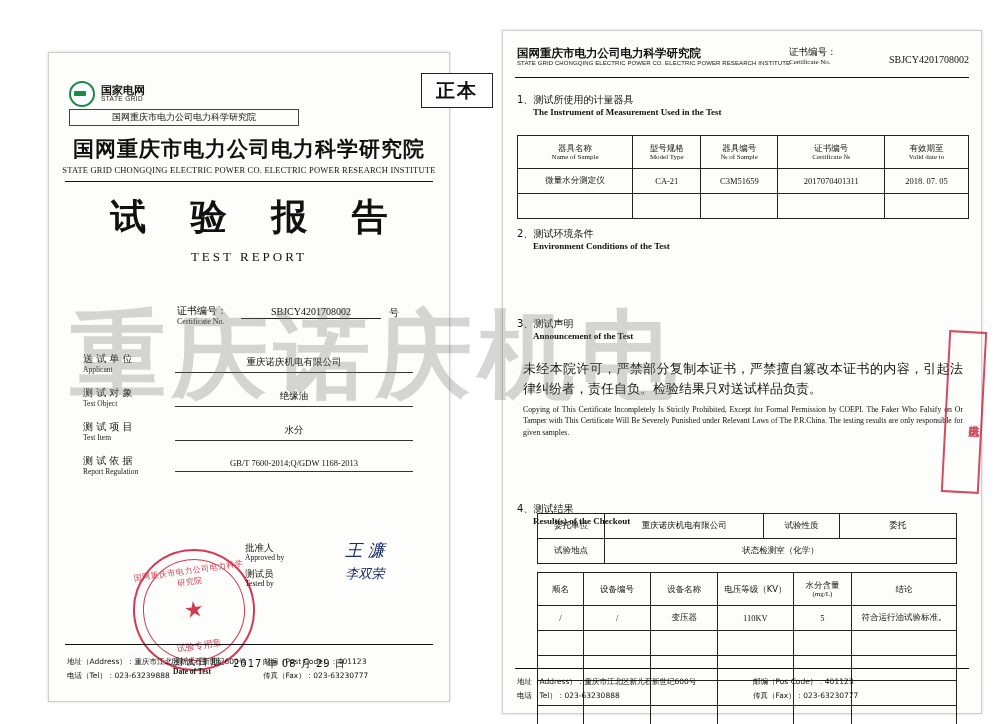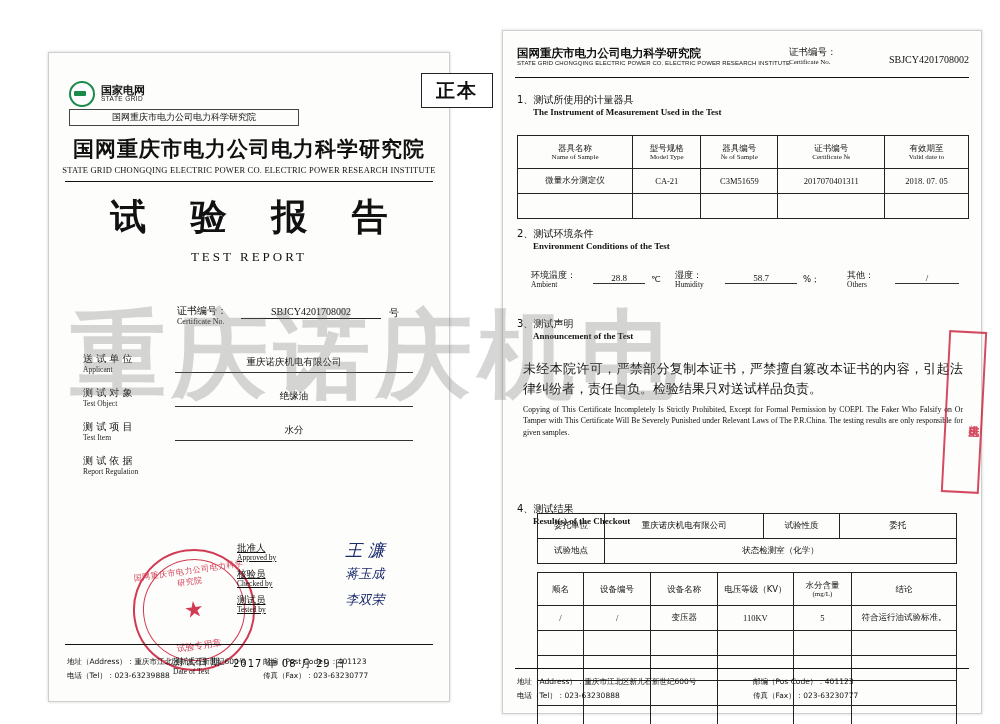--- a/index.html
+++ b/index.html
@@ -82,21 +82,21 @@
   .fl .en{font-size:7.5px;font-family:"Liberation Serif", serif;color:#222;}
   .fv{
     position:absolute;left:92px;right:0;top:3px;text-align:center;
     font-size:9.5px;border-bottom:1px solid #333;padding-bottom:3px;
     font-family:"DejaVu Sans", sans-serif;
   }
   .fv.small{font-size:8.5px;font-family:"Liberation Serif", serif;}
 
   .sign{position:absolute;left:180px;top:490px;width:210px;}
   .srow{position:relative;height:26px;}
-  .sl{position:absolute;left:8px;top:0;font-size:9.5px;line-height:1.15;font-family:"DejaVu Sans", sans-serif;text-decoration:underline;}
+  .sl{position:absolute;left:16px;top:0;font-size:9.5px;line-height:1.15;font-family:"DejaVu Sans", sans-serif;}
   .sl .en{font-size:7.5px;font-family:"Liberation Serif", serif;}
   .sv{
     position:absolute;left:76px;top:-4px;width:120px;text-align:center;
     font-family:"DejaVu Serif", serif;font-size:17px;color:#1a2a6e;
     font-style:italic;
   }
   .sv.small{font-size:13px;}
 
   .stamp{
     position:absolute;left:84px;top:496px;width:118px;height:118px;
@@ -114,21 +114,21 @@
     position:absolute;left:0;right:0;bottom:16px;text-align:center;
     color:#c8102e;font-size:9px;font-family:"DejaVu Sans", sans-serif;
   }
   .stamp .s-star{
     position:absolute;left:50%;top:50%;transform:translate(-50%,-50%);
     color:#c8102e;font-size:22px;
   }
 
   .date-row{position:absolute;left:88px;top:604px;width:300px;}
   .date-lbl{font-size:9.5px;line-height:1.15;font-family:"DejaVu Sans", sans-serif;margin-left:36px;}
-  .date-lbl .en{font-size:7.5px;font-family:"Liberation Serif", serif;}
+  .date-lbl .en{font-size:7.5px;font-family:"Liberation Serif", serif;font-weight:bold;}
   .date-val{position:absolute;left:96px;top:0;font-size:10px;letter-spacing:1px;font-family:"DejaVu Sans", sans-serif;}
 
   .l-footrule{position:absolute;left:16px;right:16px;bottom:56px;border-top:1.4px solid #111;}
   .l-foot{position:absolute;left:18px;right:18px;bottom:18px;font-size:7.5px;font-family:"DejaVu Sans", sans-serif;line-height:1.9;}
   .l-foot .r1,.l-foot .r2{position:relative;height:14px;}
   .l-foot .c1{position:absolute;left:0;}
   .l-foot .c2{position:absolute;left:196px;}
 
   
   .right-sheet{
@@ -248,44 +248,38 @@
           <span>测 试 项 目</span>
           <div class="en">Test Item</div>
         </div>
         <div class="fv">水分</div>
       </div>
       <div class="frow">
         <div class="fl">
           <span>测 试 依 据</span>
           <div class="en">Report Regulation</div>
         </div>
+        <div class="fv small">GB/T 7600-2014;Q/GDW 1168-2013</div>
       </div>
     </div>
 
     <div class="stamp">
       <div class="inner"></div>
       <div class="s-top">国网重庆市电力公司电力科学研究院</div>
       <div class="s-star">★</div>
       <div class="s-bot">试验专用章</div>
     </div>
 
     <div class="sign">
       <div class="srow">
         <div class="sl">
           <span>批准人</span>
           <div class="en">Approved by</div>
         </div>
         <div class="sv">王 濂</div>
-      </div>
-      <div class="srow">
-        <div class="sl">
-          <span>核验员</span>
-          <div class="en">Checked by</div>
-        </div>
-        <div class="sv small">蒋玉成</div>
       </div>
       <div class="srow">
         <div class="sl">
           <span>测试员</span>
           <div class="en">Tested by</div>
         </div>
         <div class="sv small">李双荣</div>
       </div>
     </div>
 
@@ -361,43 +355,20 @@
         </table>
     </div>
 
     <div class="sec" style="top:196px;">
       <div class="n">
         <span>2、</span><span>测试环境条件</span>
       </div>
       <div class="sub">Environment Conditions of the Test</div>
     </div>
 
-    <div class="sec" style="top:240px;">
-      <div class="envrow">
-        <div class="lab" style="left:14px;top:0;">
-          <span>环境温度：</span>
-          <div class="en">Ambient</div>
-        </div>
-        <div class="ln" style="left:76px;top:2px;width:52px;">28.8</div>
-        <div class="unit" style="left:134px;top:3px;">℃</div>
-
-        <div class="lab" style="left:158px;top:0;">
-          <span>湿度：</span>
-          <div class="en">Humidity</div>
-        </div>
-        <div class="ln" style="left:208px;top:2px;width:72px;">58.7</div>
-        <div class="unit" style="left:286px;top:3px;">%；</div>
-
-        <div class="lab" style="left:330px;top:0;">
-          <span>其他：</span>
-          <div class="en">Others</div>
-        </div>
-        <div class="ln" style="left:378px;top:2px;width:64px;">/</div>
-      </div>
-    </div>
 
     <div class="sec" style="top:286px;">
       <div class="n">
         <span>3、</span><span>测试声明</span>
       </div>
       <div class="sub">Announcement of the Test</div>
     </div>
 
     <div class="sec" style="top:328px;width:440px;left:20px;">
       <div class="ann">未经本院许可，严禁部分复制本证书，严禁擅自篡改本证书的内容，引起法律纠纷者，责任自负。检验结果只对送试样品负责。</div>

